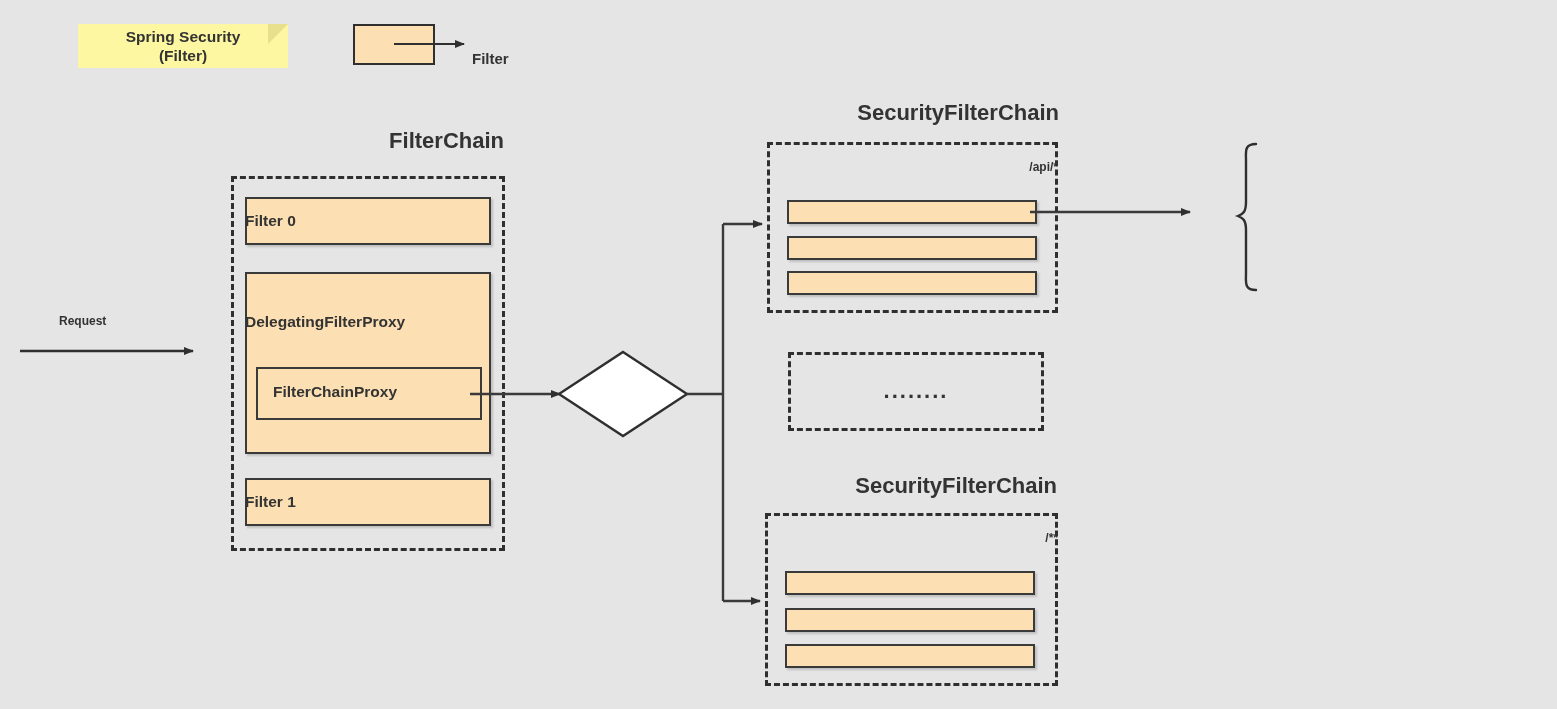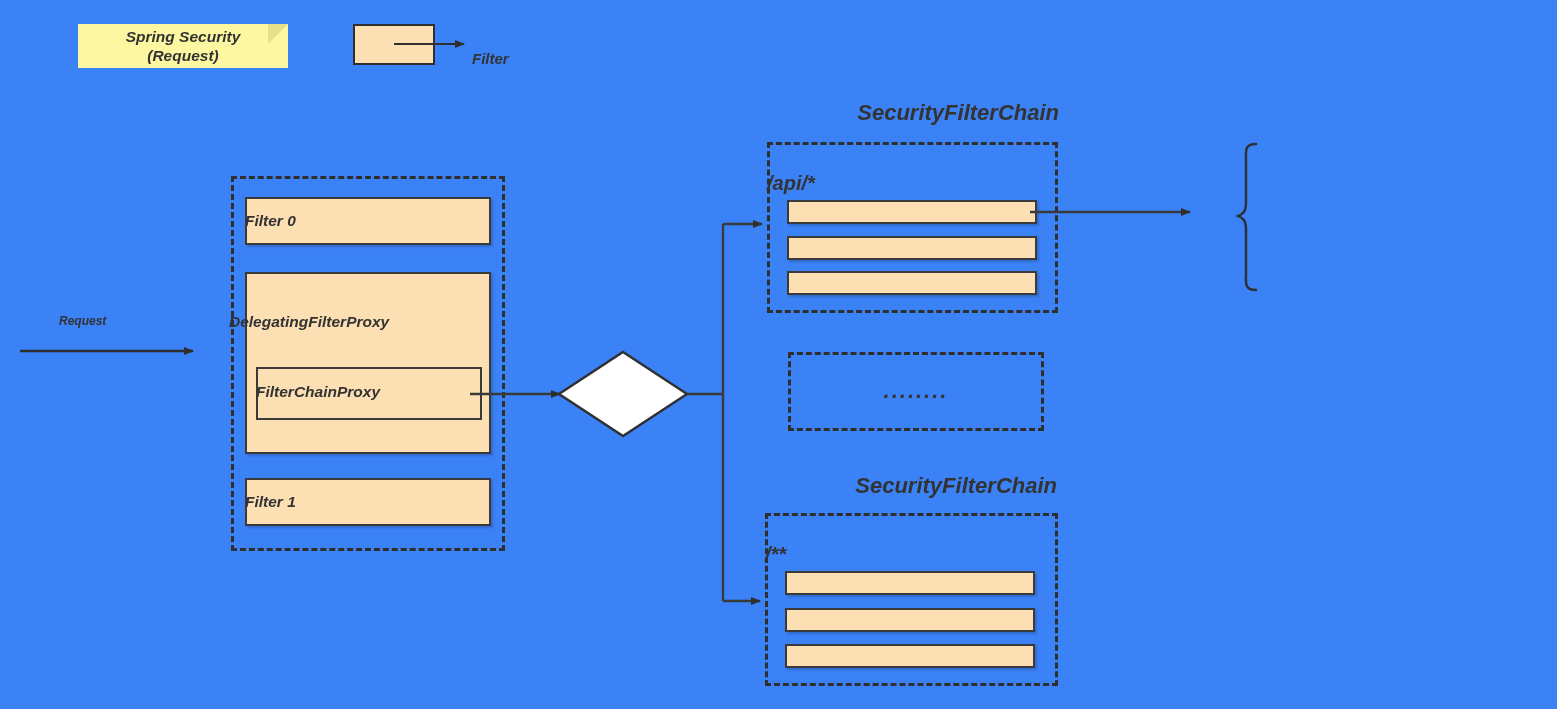--- a/index.html
+++ b/index.html
@@ -7,23 +7,22 @@
     padding: 0;
     background: #ffffff;
   }
   body {
     font-family: "Liberation Sans", sans-serif;
   }
   #canvas {
     position: relative;
     width: 1557px;
     height: 709px;
-    background: #3b82f6;
+    background: #e5e5e5;
     overflow: hidden;
-    font-style: italic;
   }
   .abs { position: absolute; }
 
   
   .sticky {
     left: 78px; top: 24px;
     width: 210px; height: 44px;
     background: #fcf7a0;
   }
   .sticky-fold {
@@ -93,50 +92,49 @@
     font-size: 15.5px;
     font-weight: bold;
     text-align: left;
     white-space: nowrap;
   }
 
   .filter0     { left: 245px; top: 197px; width: 246px; height: 48px; }
   .filter0-lbl { left: 245px; top: 212px; width: 246px; }
 
   .dfp         { left: 245px; top: 272px; width: 246px; height: 182px; }
-  .dfp-lbl     { left: 229px; top: 313px; width: 278px; }
+  .dfp-lbl     { left: 245px; top: 313px; width: 278px; }
 
   .fcp {
     left: 256px; top: 367px; width: 226px; height: 53px;
     background: #fcdfb2;
     border: 2px solid #3a3a3a;
     box-sizing: border-box;
   }
-  .fcp-lbl     { left: 256px; top: 383px; width: 240px; }
+  .fcp-lbl     { left: 273px; top: 383px; width: 240px; }
 
   .filter1     { left: 245px; top: 478px; width: 246px; height: 48px; }
   .filter1-lbl { left: 245px; top: 493px; width: 205px; }
 
   
   .bar { width: 250px; height: 24px; }
   .bar-1a { left: 787px; top: 200px; }
   .bar-1b { left: 787px; top: 236px; }
   .bar-1c { left: 787px; top: 271px; }
   .bar-2a { left: 785px; top: 571px; }
   .bar-2b { left: 785px; top: 608px; }
   .bar-2c { left: 785px; top: 644px; }
 
   
   .path-label {
     color: #333333;
-    font-size: 20px;
-    font-weight: bold;
-    text-align: left;
-    white-space: nowrap;
-    margin-top: 12px;
+    font-size: 12px;
+    font-weight: bold;
+    text-align: right;
+    white-space: nowrap;
   }
   .path-1 { left: 767px; top: 160px; width: 291px; }
   .path-2 { left: 765px; top: 531px; width: 293px; }
 
   .dots-mid {
     left: 788px; top: 378px; width: 256px;
     text-align: center;
     color: #333333;
     font-size: 22px;
     font-weight: bold;
@@ -182,26 +180,27 @@
 </style>
 </head>
 <body>
 
 <div id="canvas">
 
   <div class="abs sticky"></div>
   <div class="abs sticky-fold"></div>
   <div class="abs sticky-text">
     <div>Spring Security</div>
-    <div>(Request)</div>
+    <div>(Filter)</div>
   </div>
 
   <div class="abs legend-box"></div>
   <div class="abs legend-label">Filter</div>
 
+  <div class="abs title title-filterchain">FilterChain</div>
   <div class="abs title title-sfc-top">SecurityFilterChain</div>
   <div class="abs title title-sfc-bottom">SecurityFilterChain</div>
 
   <div class="abs dashed fc-dashed"></div>
 
   <div class="abs fbox filter0"></div>
   <div class="abs fbox-label filter0-lbl">Filter 0</div>
 
   <div class="abs fbox dfp"></div>
   <div class="abs fbox-label dfp-lbl">DelegatingFilterProxy</div>

